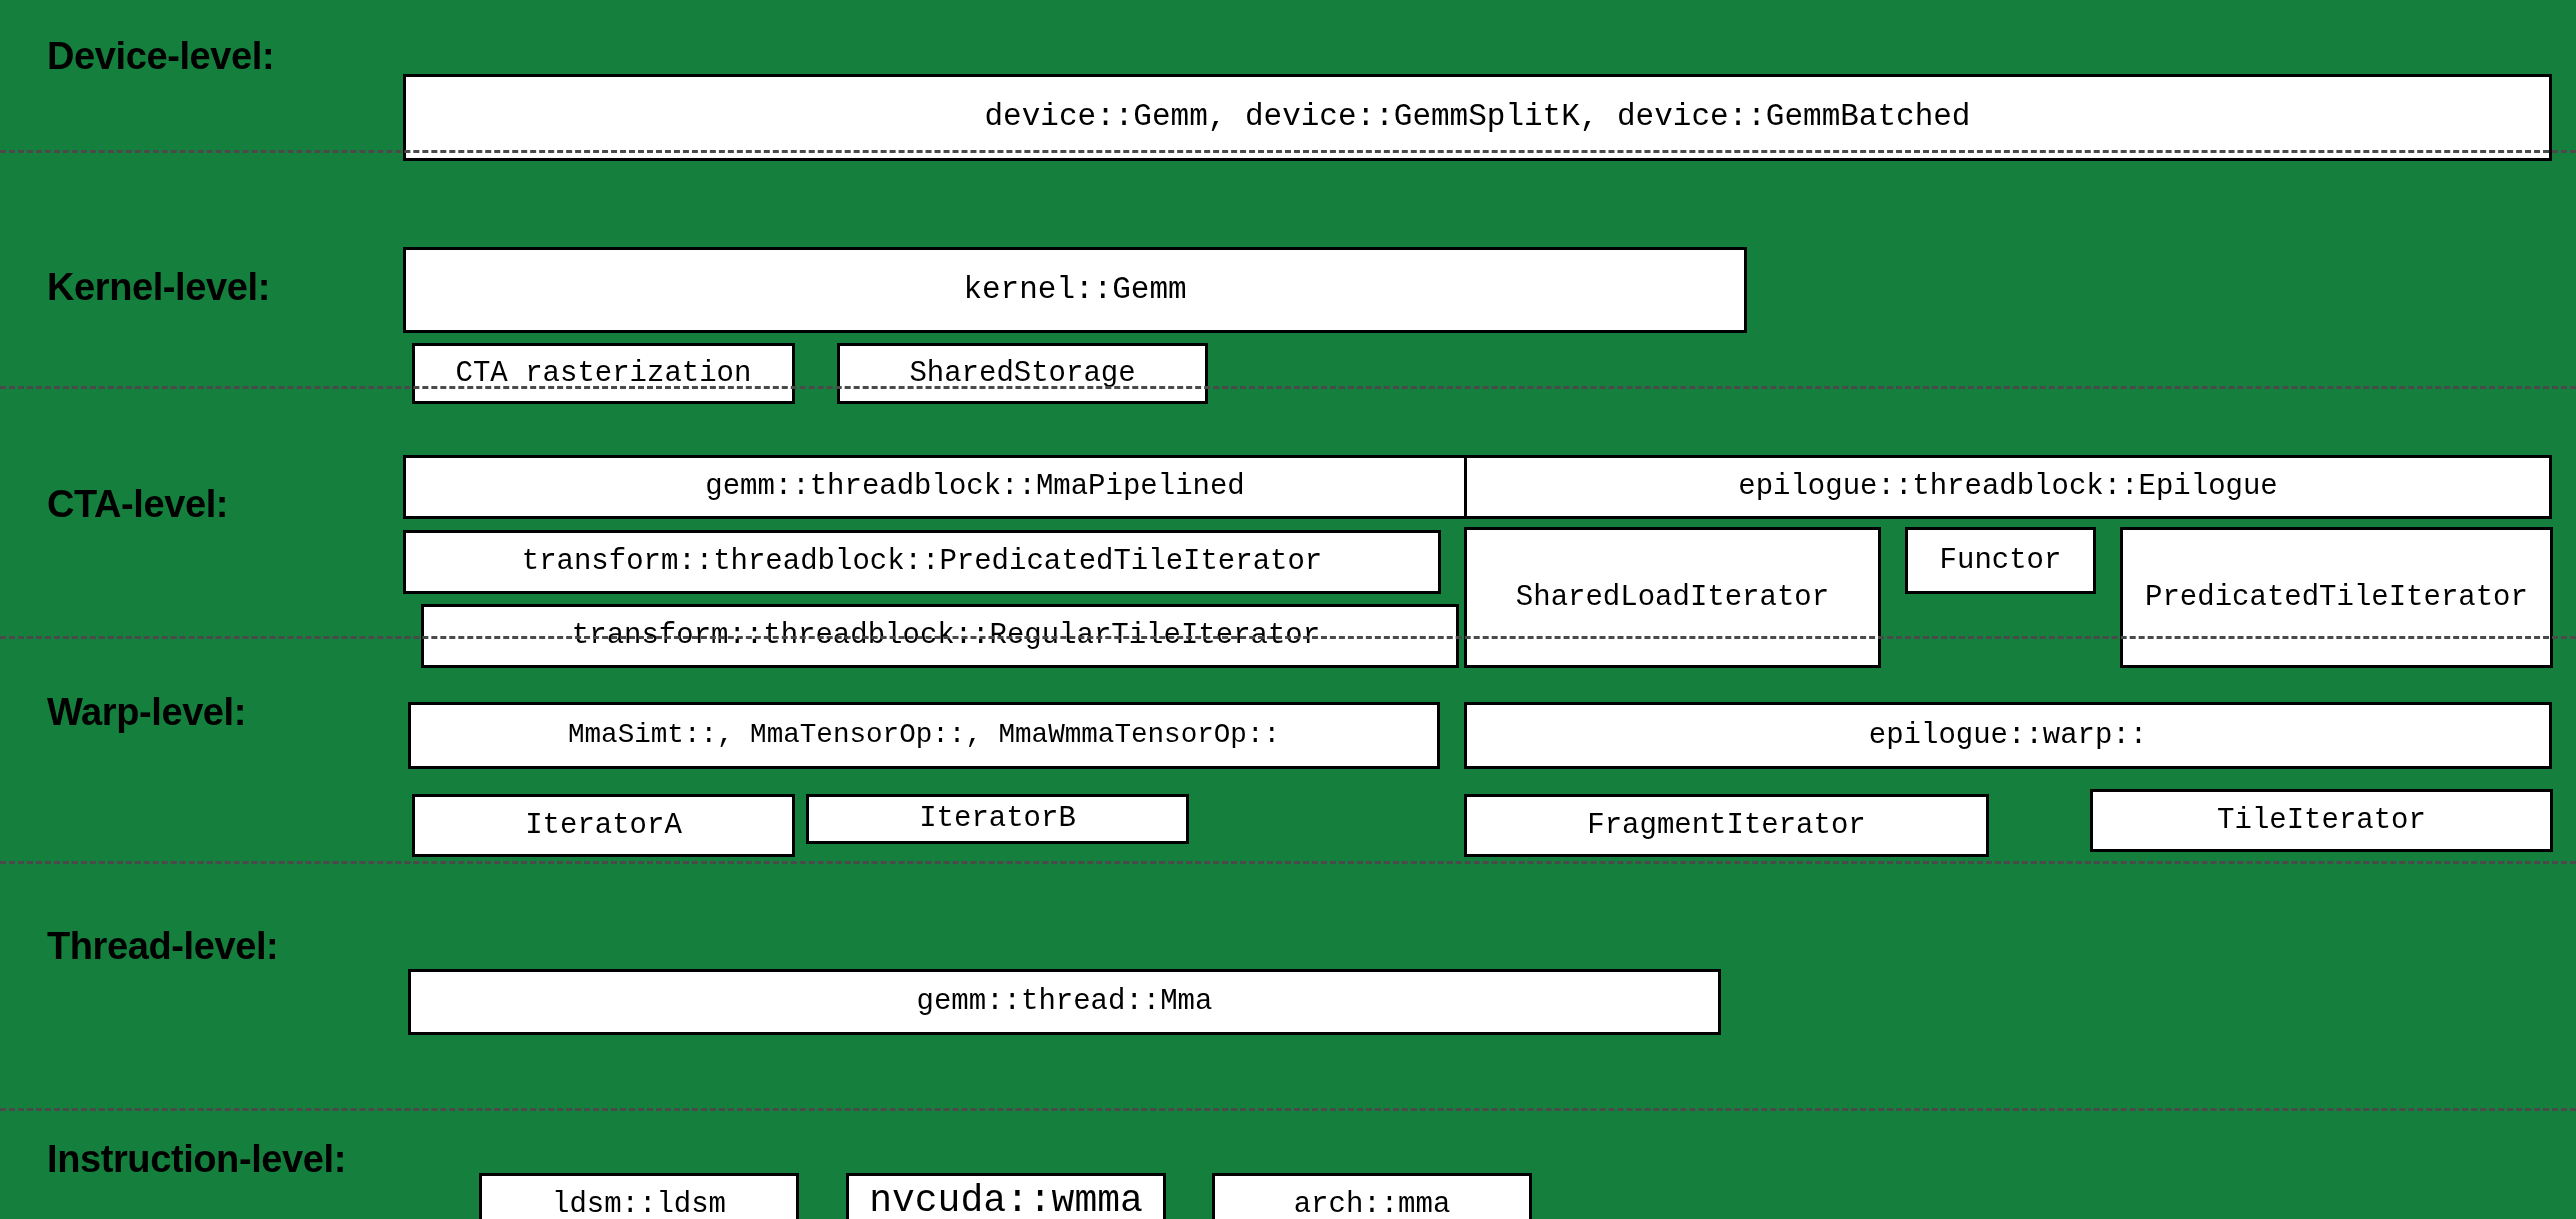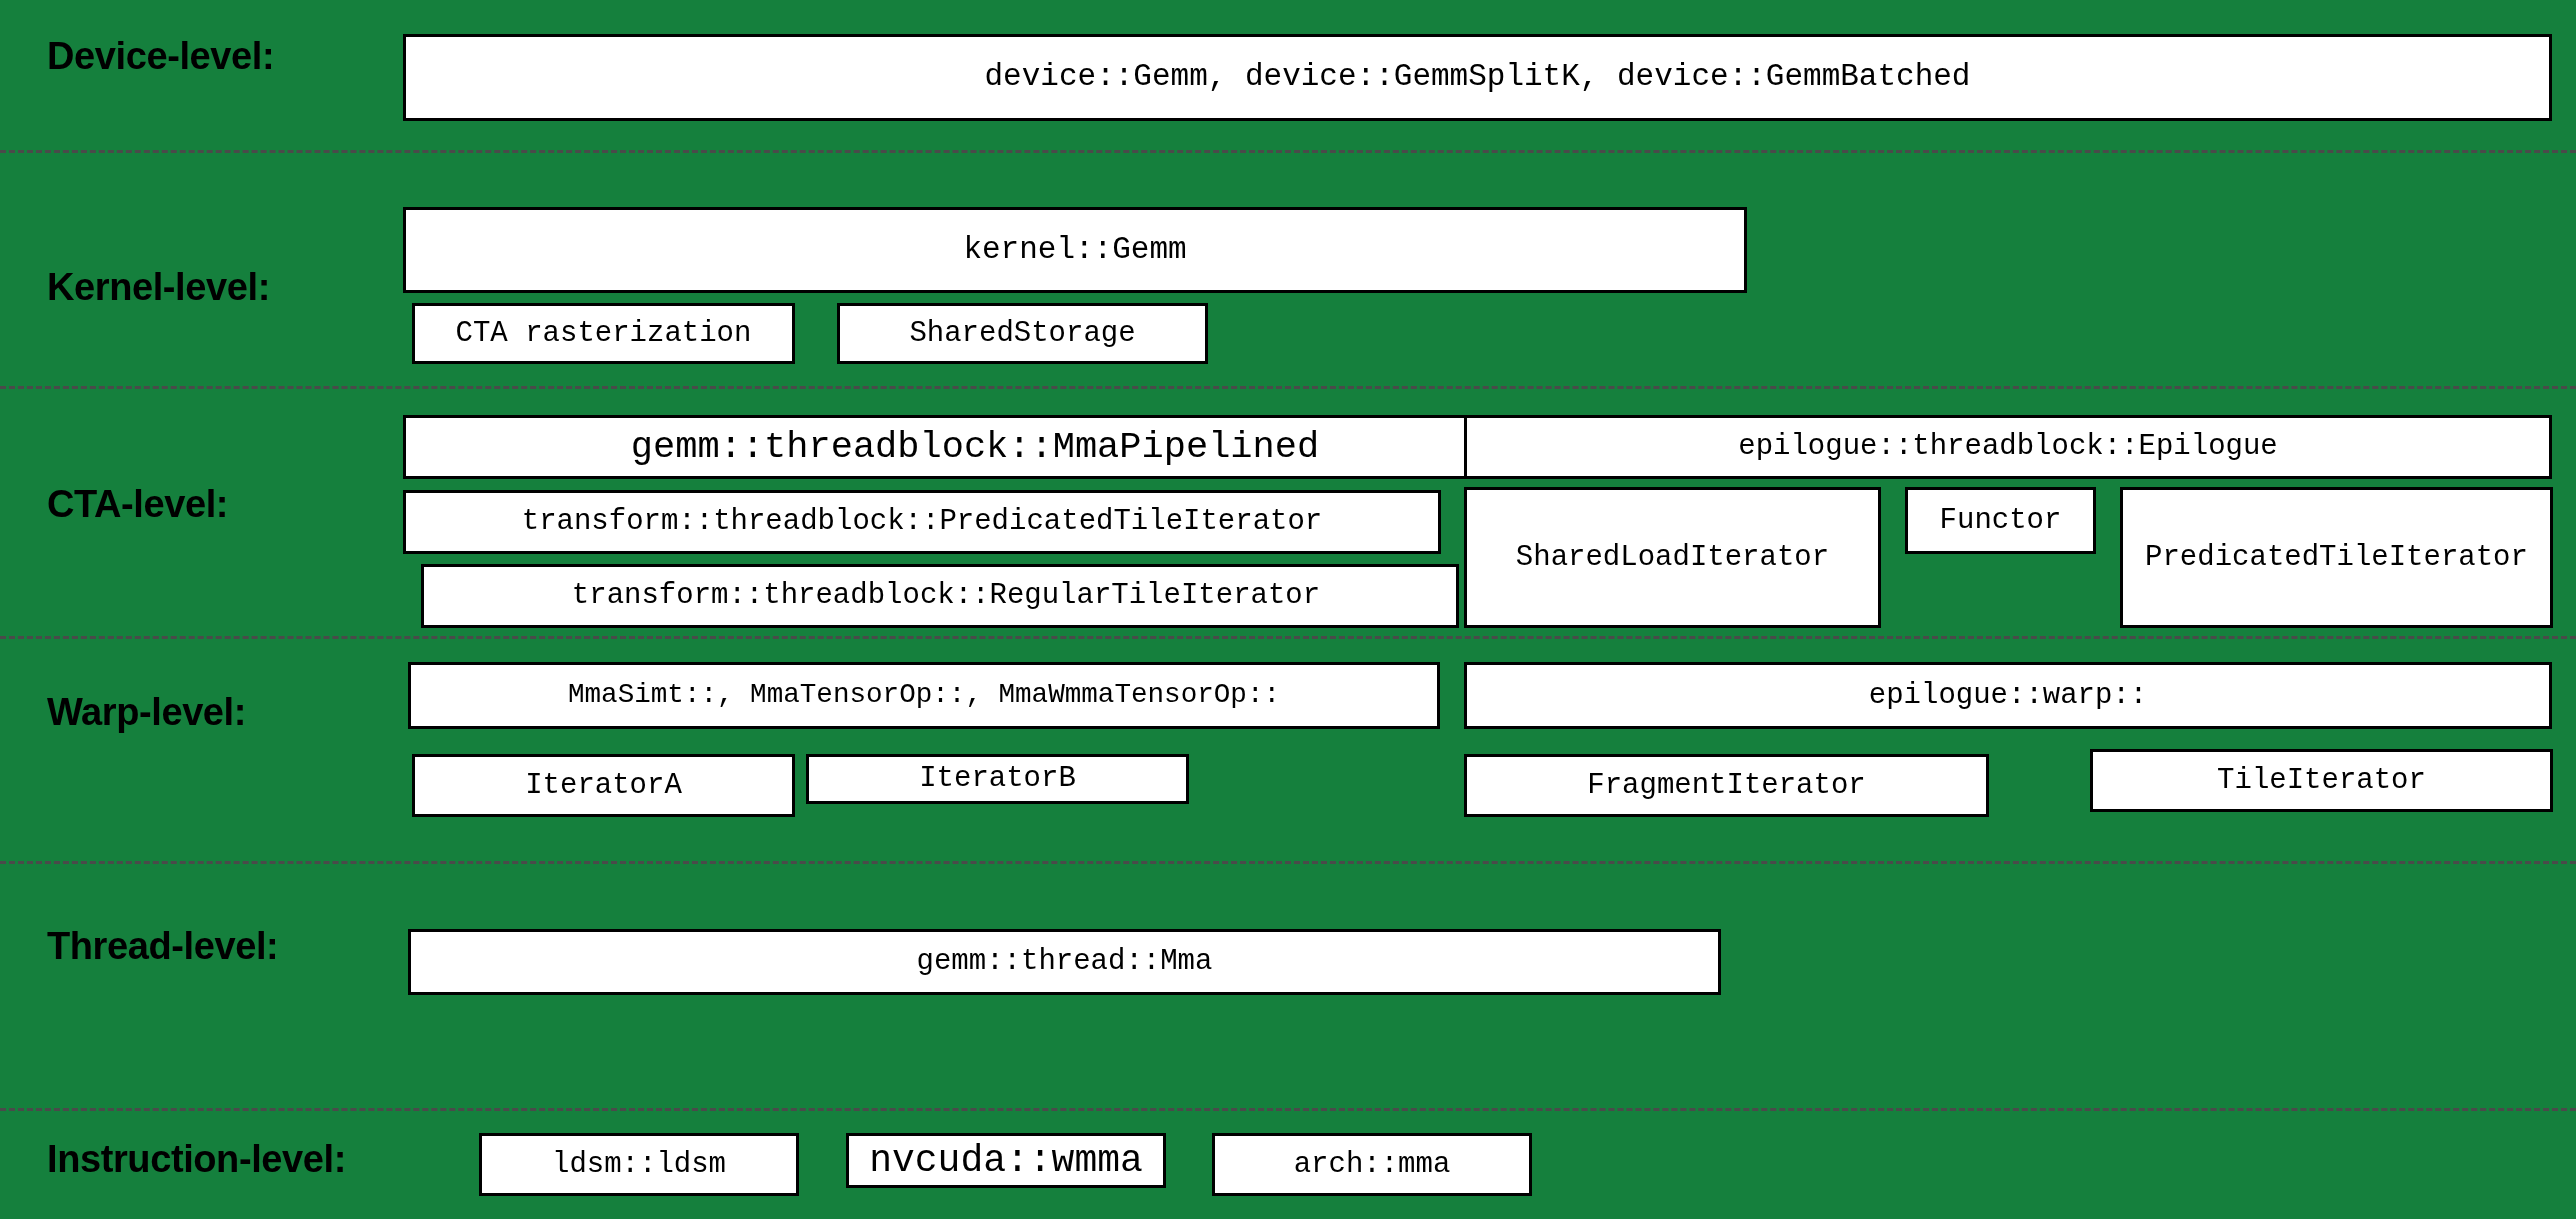--- a/index.html
+++ b/index.html
@@ -39,20 +39,21 @@
     background: #ffffff;
     display: flex;
     align-items: center;
     justify-content: center;
     text-align: center;
     font-family: "Liberation Mono", monospace;
     color: #000000;
     line-height: 1.1;
     white-space: nowrap;
     overflow: visible;
+    margin-top: 40px;
   }
 </style>
 </head>
 <body>
 
 <div id="canvas">
 
   <div class="row-label" style="left:47px; top:37px;">Device-level:</div>
 
   <div class="box" style="left:403px; top:34px; width:2149px; height:87px; font-size:31px;">device::Gemm, device::GemmSplitK, device::GemmBatched</div>
@@ -65,21 +66,21 @@
 
 
   <div class="box" style="left:412px; top:303px; width:383px; height:61px; font-size:29px;">CTA rasterization</div>
 
   <div class="box" style="left:837px; top:303px; width:371px; height:61px; font-size:29px;">SharedStorage</div>
 
   <div class="divider" style="top:386px;"></div>
 
   <div class="row-label" style="left:47px; top:485px;">CTA-level:</div>
 
-  <div class="box" style="left:403px; top:415px; width:1144px; height:64px; font-size:37px;">gemm::threadblock::MmaPipelined</div>
+  <div class="box" style="left:403px; top:415px; width:1144px; height:64px; font-size:29px;">gemm::threadblock::MmaPipelined</div>
 
   <div class="box" style="left:403px; top:490px; width:1038px; height:64px; font-size:29px;">transform::threadblock::PredicatedTileIterator</div>
 
   <div class="box" style="left:421px; top:564px; width:1038px; height:64px; font-size:29px;padding-left:12px;">transform::threadblock::RegularTileIterator</div>
 
   <div class="box" style="left:1464px; top:415px; width:1088px; height:64px; font-size:29px;">epilogue::threadblock::Epilogue</div>
 
   <div class="box" style="left:1464px; top:487px; width:417px; height:141px; font-size:29px;">SharedLoadIterator</div>
 
   <div class="box" style="left:1905px; top:487px; width:191px; height:67px; font-size:29px;">Functor</div>

